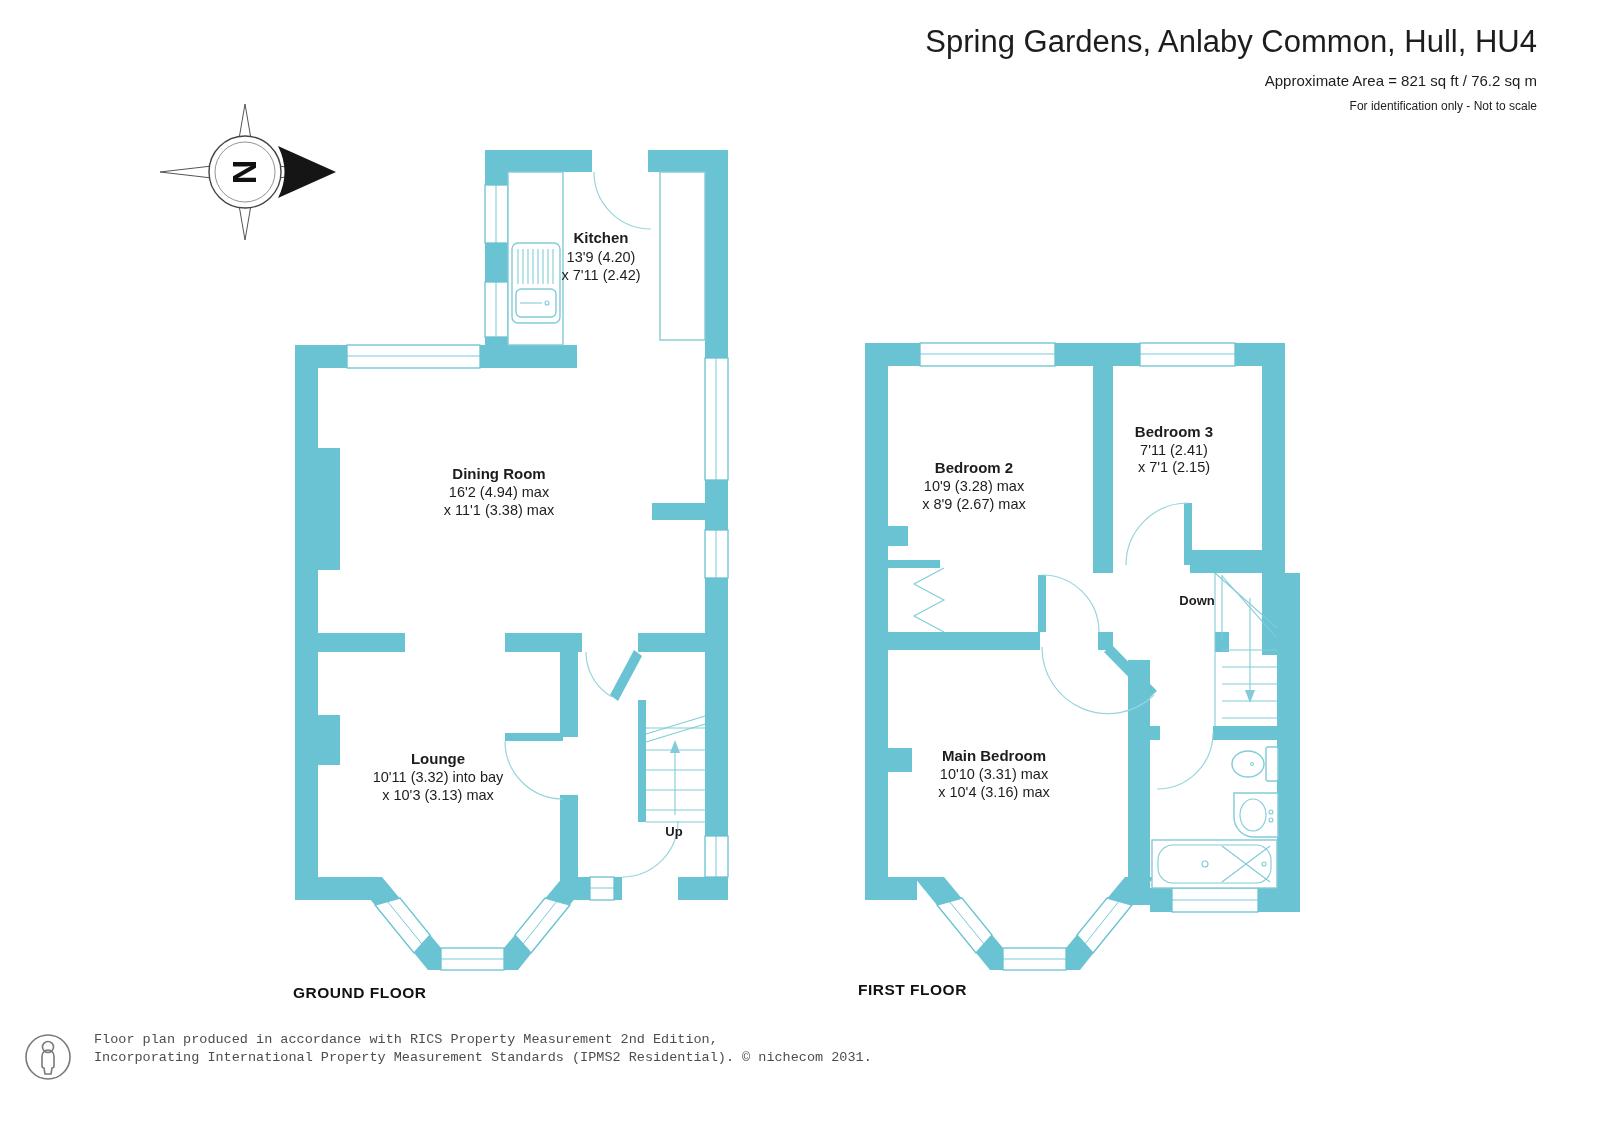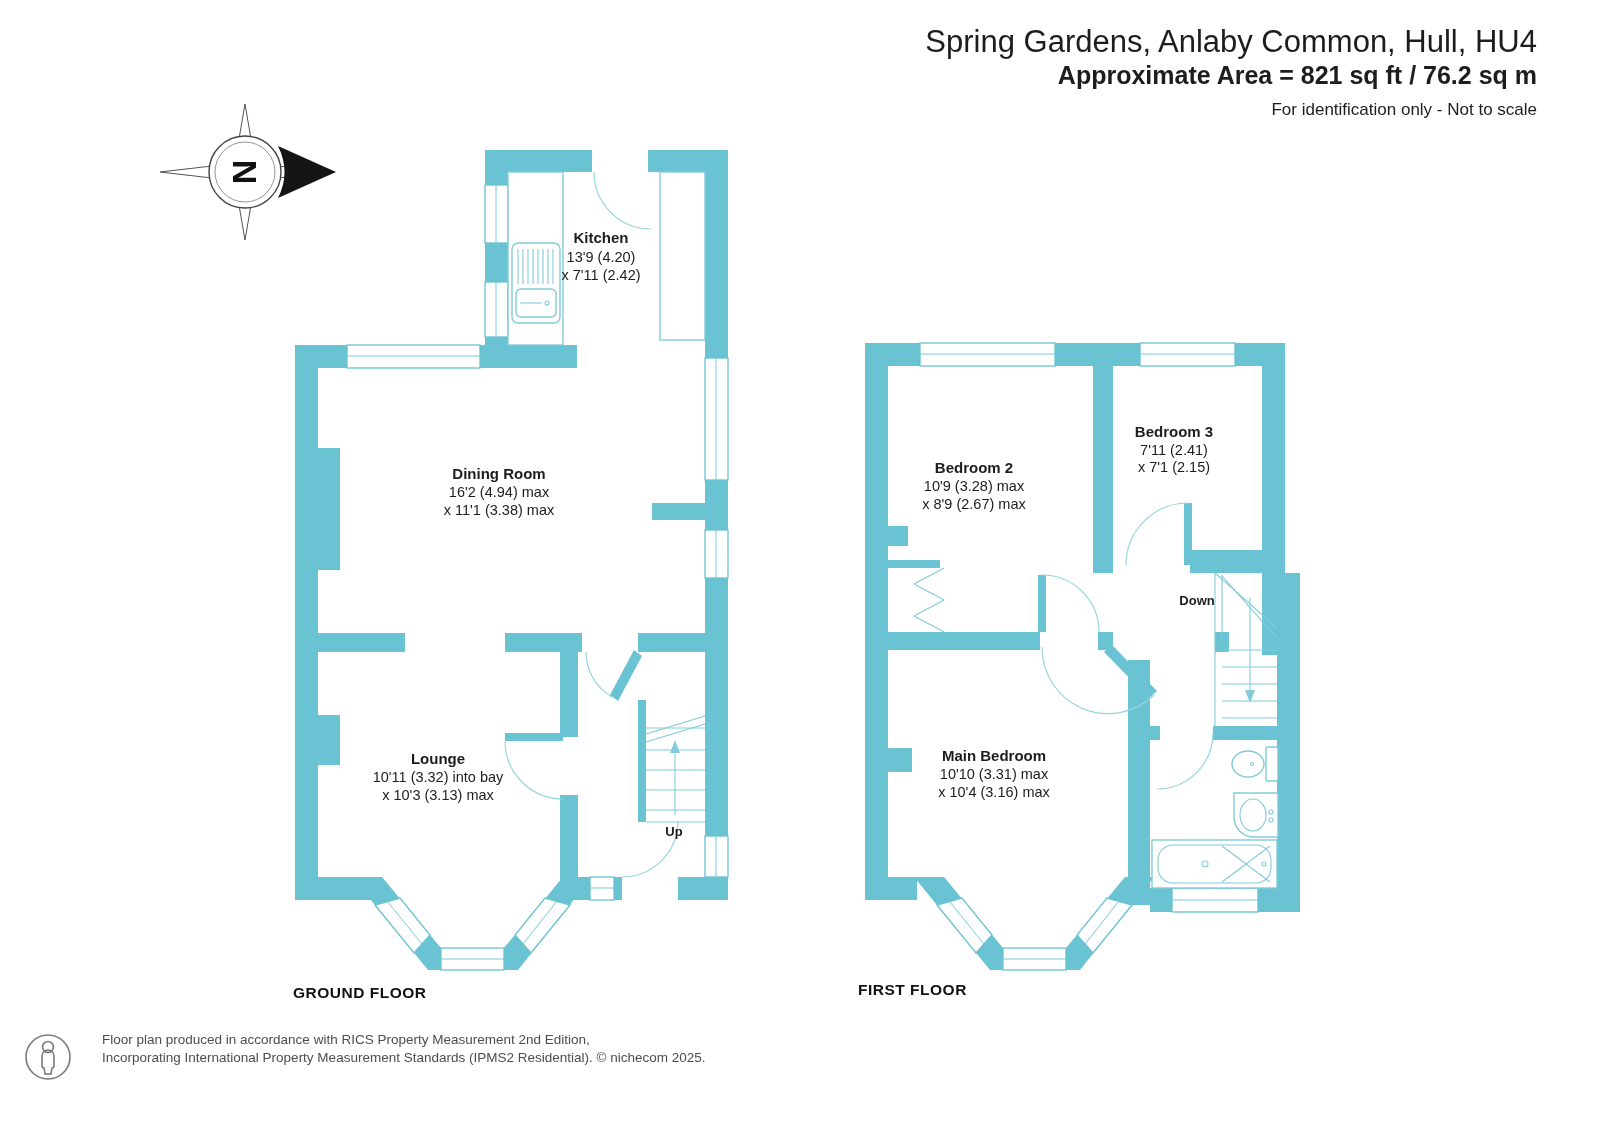--- a/index.html
+++ b/index.html
@@ -20,24 +20,24 @@
   .fix{fill:#fff;stroke:var(--line);stroke-width:1.4;}
   .fixline{stroke:var(--line);stroke-width:1.1;fill:none;}
   .tread{stroke:var(--line);stroke-width:1.1;}
   .rname{font:bold 15px "Liberation Sans",sans-serif;fill:var(--text);}
   .rdim{font:14.5px "Liberation Sans",sans-serif;fill:var(--text);}
   .stairlbl{font:bold 13px "Liberation Sans",sans-serif;fill:var(--text);}
   .flabel{font:bold 15.5px "Liberation Sans",sans-serif;fill:#111;letter-spacing:.5px;}
   .compass-letter{font:bold 34px "Liberation Sans",sans-serif;fill:#111;}
   #header{position:absolute;top:24px;right:62px;text-align:right;}
   #header .title{font-size:31px;font-weight:normal;line-height:36px;}
-  #header .area{font-size:25px;font-weight:bold;margin-top:1px;}
-  #header .note{font-size:17px;margin-top:10px;}
+  #header .area{font-size:15px;font-weight:normal;margin-top:12px;}
+  #header .note{font-size:12px;margin-top:10px;}
   #footer{position:absolute;left:22px;top:1031px;display:flex;align-items:flex-start;}
-  #footer .lines{margin-left:28px;font-size:13.5px;line-height:17.5px;color:#4d4d4d;}
+  #footer .lines{margin-left:20px;font-size:13.5px;line-height:17.5px;color:#4d4d4d;font-family:Liberation Mono, monospace;}
 </style>
 </head>
 <body>
 
 <div id="canvas">
 
 <svg id="plan-svg" width="1599" height="1131" viewBox="0 0 1599 1131">
 
   <defs>
 
@@ -273,17 +273,17 @@
   </div>
 
   <div id="footer">
     <svg width="52" height="52" viewBox="0 0 52 52">
       <circle cx="26" cy="26" r="22" fill="#fff" stroke="#7a7a7a" stroke-width="1.6"></circle>
       <circle cx="26" cy="16" r="5.5" fill="none" stroke="#7a7a7a" stroke-width="1.6"></circle>
       <path d="M20,25 a6,6 0 0 1 12,0 l0,10 a2,2 0 0 1 -2,2 l-1,6 h-6 l-1,-6 a2,2 0 0 1 -2,-2 z" fill="none" stroke="#7a7a7a" stroke-width="1.6"></path>
     </svg>
     <div class="lines">
       <div>Floor plan produced in accordance with RICS Property Measurement 2nd Edition,</div>
-      <div>Incorporating International Property Measurement Standards (IPMS2 Residential).   © nichecom 2025.</div>
+      <div>Incorporating International Property Measurement Standards (IPMS2 Residential).   © nichecom 2031.</div>
     </div>
   </div>
 
 </div>
 
 </body></html>

